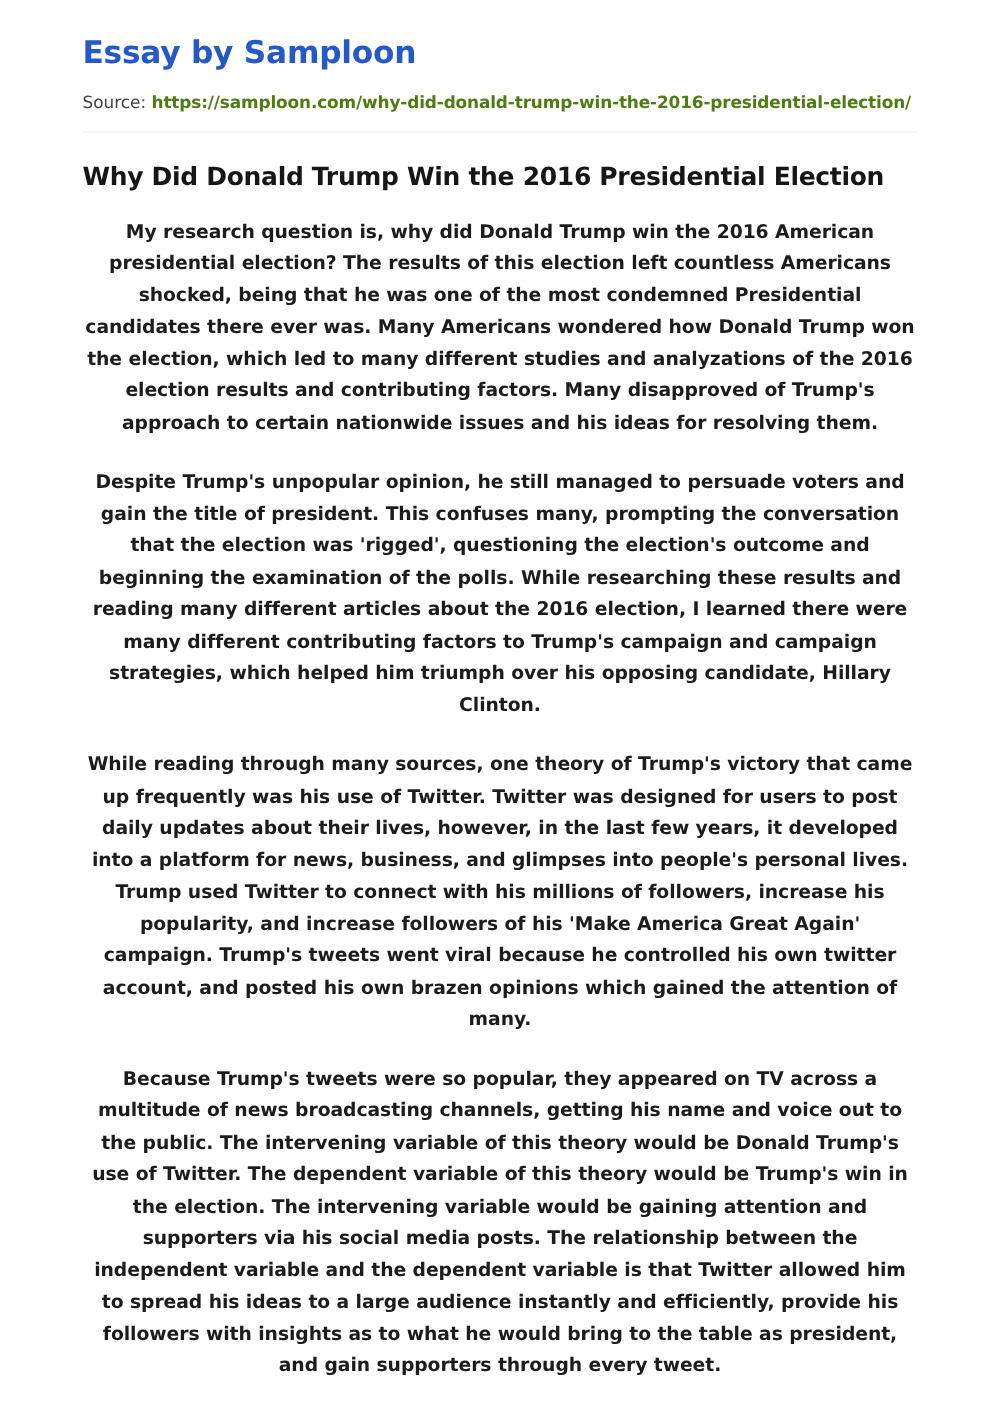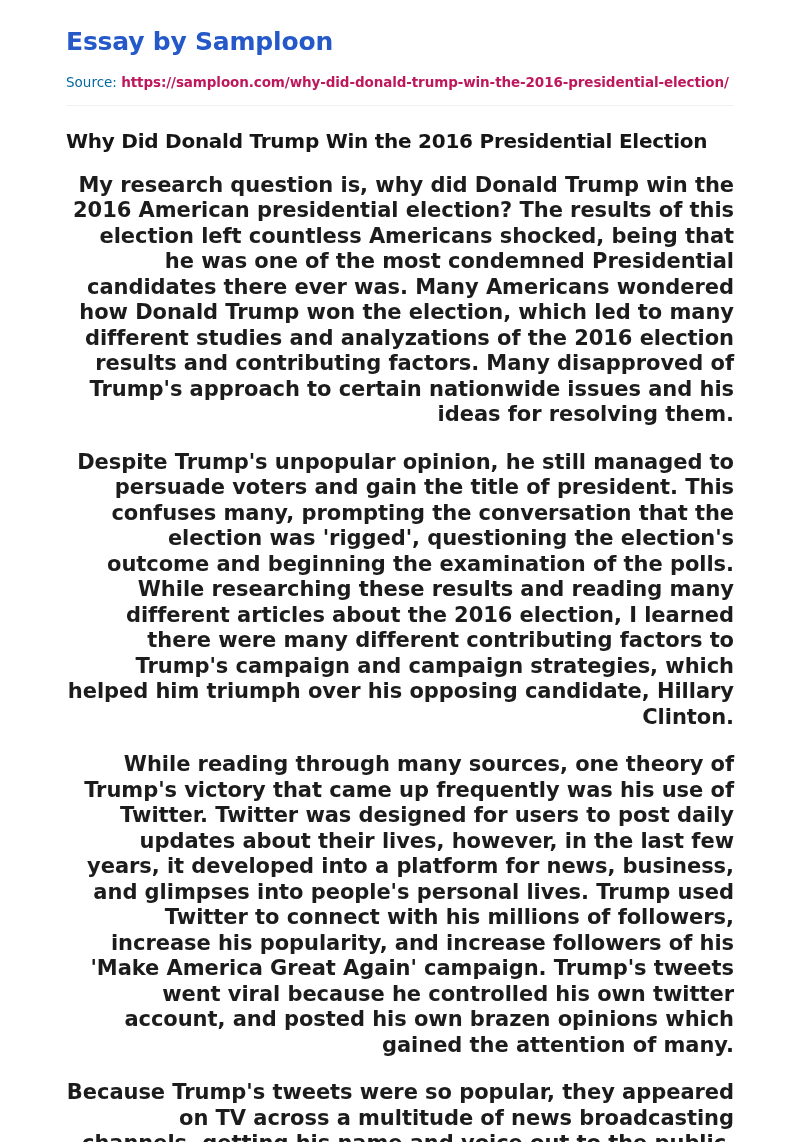--- a/index.html
+++ b/index.html
@@ -32,26 +32,26 @@
     letter-spacing: -0.2px;
     line-height: 1.2;
   }
   .source-row {
     margin-top: 17px;
     font-size: 13.5px;
     line-height: 1.3;
     white-space: nowrap;
   }
   .source-label {
-    color: #0369a1;
+    color: #404040;
     font-weight: 400;
     text-align: right;
   }
   .source-url {
-    color: #be185d;
+    color: #4d7c0f;
     font-weight: 600;
     text-decoration: none;
     letter-spacing: -0.1px;
   }
   .divider {
     margin-top: 13px;
     height: 1px;
     background: #f0f0f1;
     width: 668px;
   }
@@ -60,26 +60,26 @@
     font-size: 20px;
     font-weight: 700;
     line-height: 1.42;
     color: #161616;
     letter-spacing: -0.25px;
   }
   .body-copy {
     margin-top: 18px;
   }
   .para {
-    font-size: 21px;
+    font-size: 15px;
     line-height: 25.5px;
     font-weight: 600;
     color: #1c1c1c;
     margin: 0 0 22px 0;
-    text-align: right;
+    text-align: center;
     letter-spacing: -0.05px;
   }
   .para:last-child {
     margin-bottom: 0;
   }
 </style>
 </head>
 <body>
 
 <div class="page">

